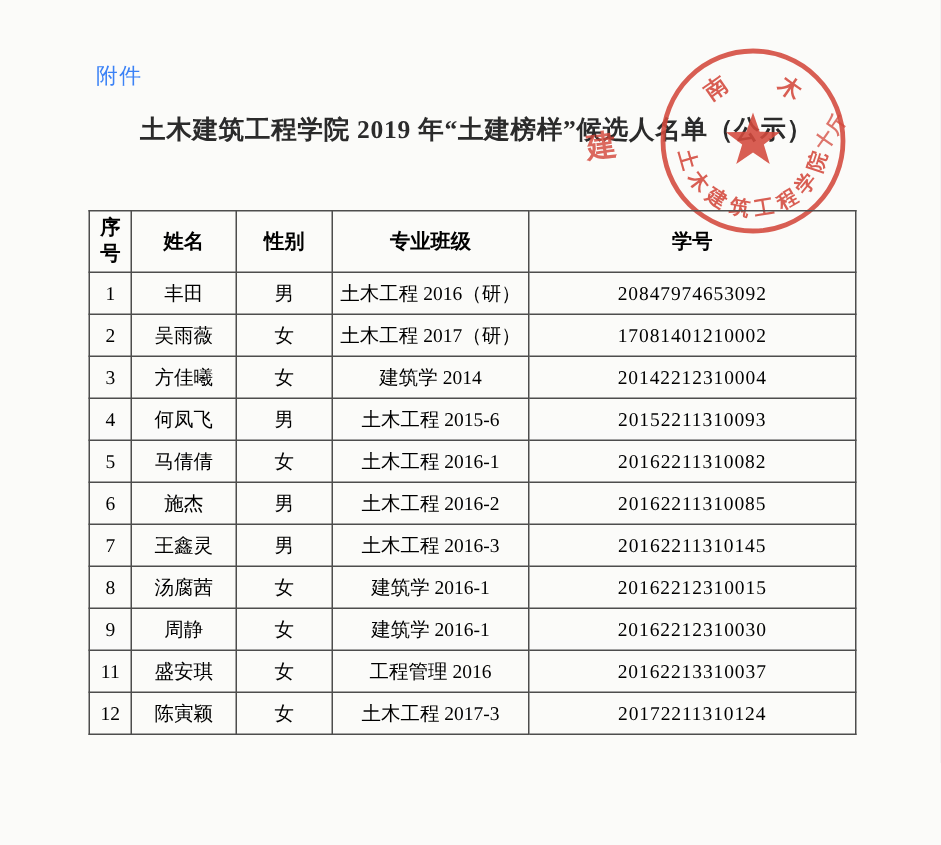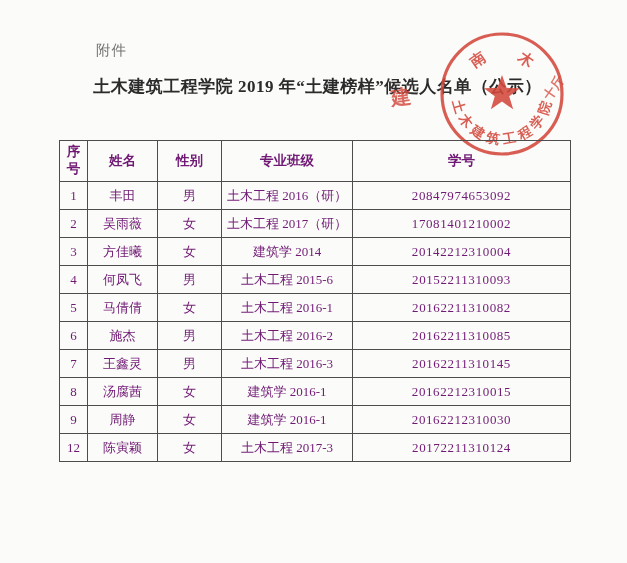--- a/index.html
+++ b/index.html
@@ -10,21 +10,21 @@
   .page{
     position:relative;
     width:627px;height:563px;
     margin:0 auto;
     background:#fbfbf9;
     color:#2e2e2e;
     overflow:hidden;
   }
   .attachment{
     position:absolute;left:64px;top:41px;
-    font-size:14.5px;letter-spacing:1px;color:#737373;margin-left:32px;
+    font-size:14.5px;letter-spacing:1px;color:#3b82f6;
   }
   .title{
     position:absolute;left:0;top:71px;width:627px;
     margin:4px;text-align:center;
     font-size:17px;font-weight:bold;color:#2b2b2b;
     letter-spacing:0.5px;
   }
   
   .stamp{
     position:absolute;left:433px;top:25px;
@@ -52,21 +52,21 @@
     font-size:13px;
     transform:rotate(-55deg);
     opacity:0.75;
   }
   
   .roster{
     position:absolute;left:59px;top:140px;
     width:511px;
     border-collapse:collapse;
     table-layout:fixed;
-    font-size:13px;color:#701a75;
+    font-size:13px;color:#000000;
   }
   .roster col.c-no{width:28px;}
   .roster col.c-name{width:70px;}
   .roster col.c-gender{width:64px;}
   .roster col.c-class{width:131px;}
   .roster col.c-id{width:218px;}
   .roster th,.roster td{
     border:1px solid #4d4d4d;
     text-align:center;
     vertical-align:middle;
@@ -195,20 +195,27 @@
           <td class="id-cell">20162212310015</td>
         </tr>
         <tr>
           <td>9</td>
           <td>周静</td>
           <td>女</td>
           <td>建筑学 2016-1</td>
           <td class="id-cell">20162212310030</td>
         </tr>
         <tr>
+          <td>11</td>
+          <td>盛安琪</td>
+          <td>女</td>
+          <td>工程管理 2016</td>
+          <td class="id-cell">20162213310037</td>
+        </tr>
+        <tr>
           <td>12</td>
           <td>陈寅颖</td>
           <td>女</td>
           <td>土木工程 2017-3</td>
           <td class="id-cell">20172211310124</td>
         </tr>
       </tbody>
   </table>
 
 </div>

